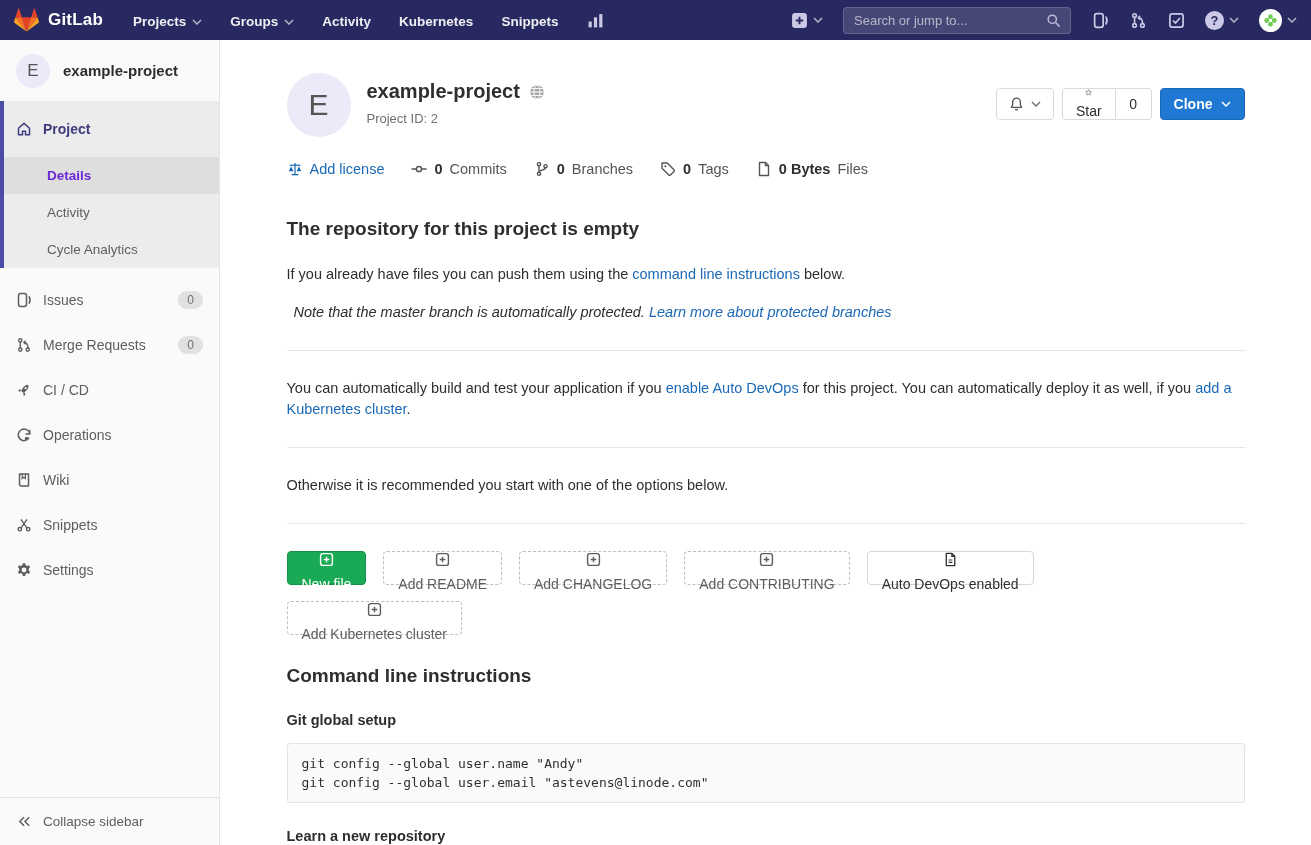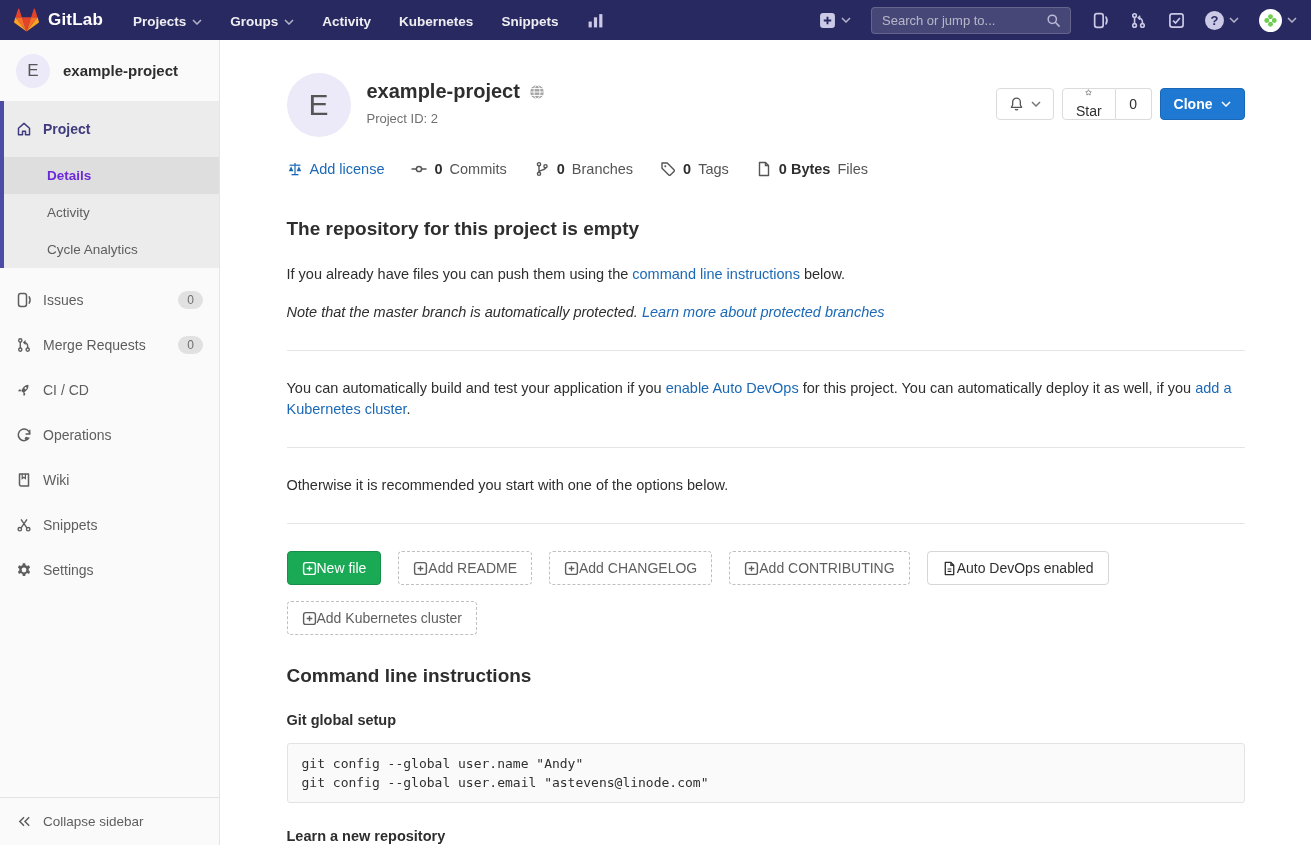--- a/index.html
+++ b/index.html
@@ -11,21 +11,21 @@
   .navbar { position:absolute; top:0; left:0; right:0; height:40px; background:#292961; display:flex; align-items:center; padding:0 14px; z-index:20; }
   .brand { display:flex; align-items:center; gap:9px; margin-right:30px; cursor:pointer; }
   .brand svg { width:25px; height:24px; }
   .brand-name { color:#fff; font-size:17px; font-weight:700; letter-spacing:.2px; }
   .nav-menu { display:flex; align-items:flex-end; gap:28px; }
   .nav-item { display:flex; align-items:center; gap:6px; color:rgba(255,255,255,.92); font-size:13.5px; font-weight:600; cursor:pointer; }
   .nav-caret { width:10px; height:6px; color:rgba(255,255,255,.65); }
   .nav-right { margin-left:auto; display:flex; align-items:center; gap:20px; }
   .nav-ico { width:18px; height:18px; color:#cbc9e6; display:flex; align-items:center; justify-content:center; cursor:pointer; }
   .nav-group { display:flex; align-items:center; gap:5px; cursor:pointer; }
-  .search-box { width:200px; height:27px; background:rgba(255,255,255,.14); border:1px solid rgba(255,255,255,.16); border-radius:4px; display:flex; align-items:center; padding:0 9px 0 10px; }
+  .search-box { width:228px; height:27px; background:rgba(255,255,255,.14); border:1px solid rgba(255,255,255,.16); border-radius:4px; display:flex; align-items:center; padding:0 9px 0 10px; }
   .search-box input { flex:1; min-width:0; background:transparent; border:0; outline:0; color:#fff; font-size:13px; font-family:"Liberation Sans",sans-serif; }
   .search-box input::placeholder { color:rgba(255,255,255,.60); }
   .help-circle { width:19px; height:19px; border-radius:50%; background:#cbc9e6; color:#292961; font-weight:700; font-size:13px; display:flex; align-items:center; justify-content:center; cursor:pointer; }
   .avatar-nav { width:23px; height:23px; border-radius:50%; background:#fff; display:flex; align-items:center; justify-content:center; cursor:pointer; }
 
   
   .sidebar { position:absolute; top:40px; left:0; bottom:0; width:220px; background:#fafafa; border-right:1px solid #e5e5e5; z-index:10; }
   .sb-context { height:61px; display:flex; align-items:center; gap:13px; padding:0 16px; cursor:pointer; }
   .sb-avatar { width:34px; height:34px; border-radius:50%; background:#ece9f8; color:#555; display:flex; align-items:center; justify-content:center; font-size:17px; flex:none; }
   .sb-title { font-weight:700; font-size:15px; color:#2e2e2e; }
@@ -61,26 +61,26 @@
 
   .stats { display:flex; gap:27px; margin-top:24px; font-size:14.5px; color:#555; align-items:center; }
   .stat { display:flex; align-items:center; gap:7px; }
   .stat b { color:#2e2e2e; font-weight:700; }
   .stat .ico { width:16px; height:16px; display:flex; }
   .stat-link { color:#1b69b6; }
 
   .empty-heading { margin-top:41px; font-size:19px; font-weight:700; color:#2e2e2e; }
   .para { font-size:14.5px; color:#2e2e2e; line-height:21px; }
   .push-p { margin-top:24px; }
-  .note-p { margin-top:17px; font-style:italic; }
+  .note-p { margin-top:17px; font-style:italic;margin-left:7px; }
   .divider { border:0; border-top:1px solid #e5e5e5; margin:27px 0; }
 
   .actions-row { display:flex; gap:17px; margin-top:25px; }
   .actions-row2 { margin-top:16px; }
-  .abtn { height:34px; border-radius:4px; display:inline-flex; align-items:center; padding:0 14px; font-size:14px; cursor:pointer; background:#fff; }
+  .abtn { height:34px; border-radius:4px; display:inline-flex; align-items:center; gap:9px; padding:0 14px; font-size:14px; cursor:pointer; background:#fff;flex-direction:column; }
   .abtn .ico { width:15px; height:15px; display:flex; }
   .abtn-green { background:#1aaa55; border:1px solid #168f48; color:#fff; font-weight:400; }
   .abtn-dashed { border:1px dashed #bfbfbf; color:#5e5e5e; }
   .abtn-outline { border:1px solid #d6d6d6; color:#303030; }
 
   .cli-heading { margin-top:30px; font-size:19px; font-weight:700; }
   .cli-sub { margin-top:25px; font-size:14.5px; font-weight:700; }
   .code { margin-top:15px; background:#fafafa; border:1px solid #e3e3e3; border-radius:3px; padding:10px 14px; font-family:"DejaVu Sans Mono", monospace; font-size:13px; color:#303030; line-height:19px; }
   .code div { white-space:pre; }
 </style>

